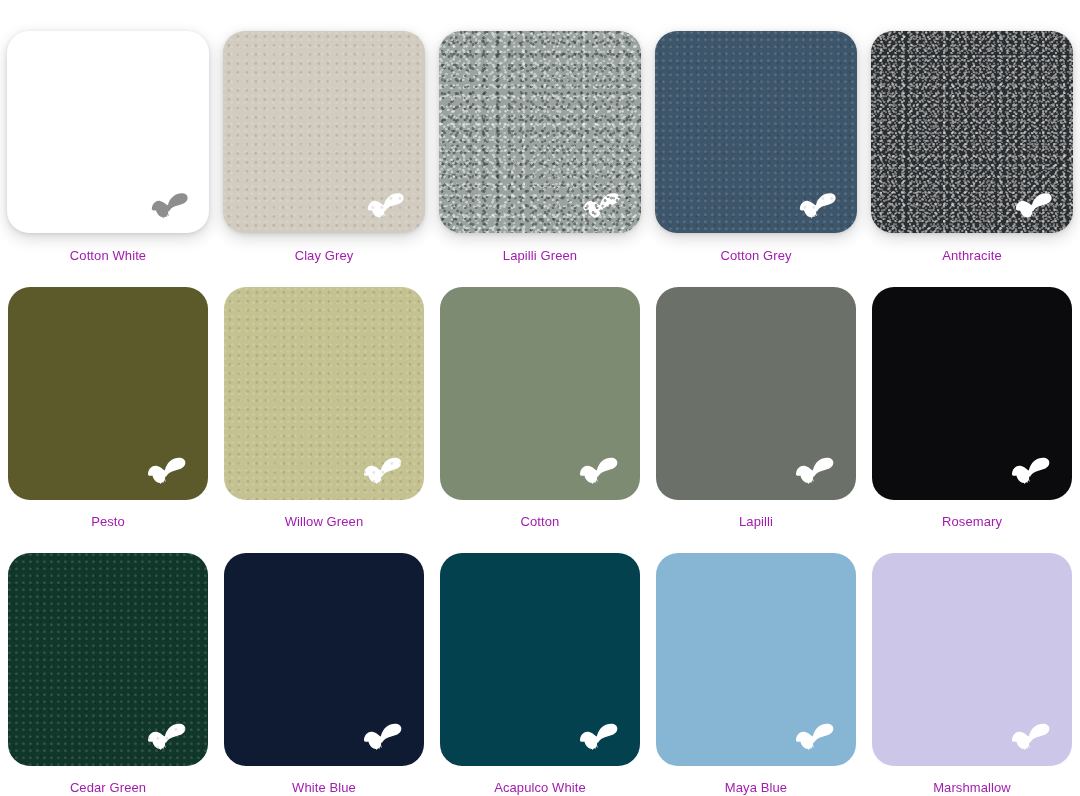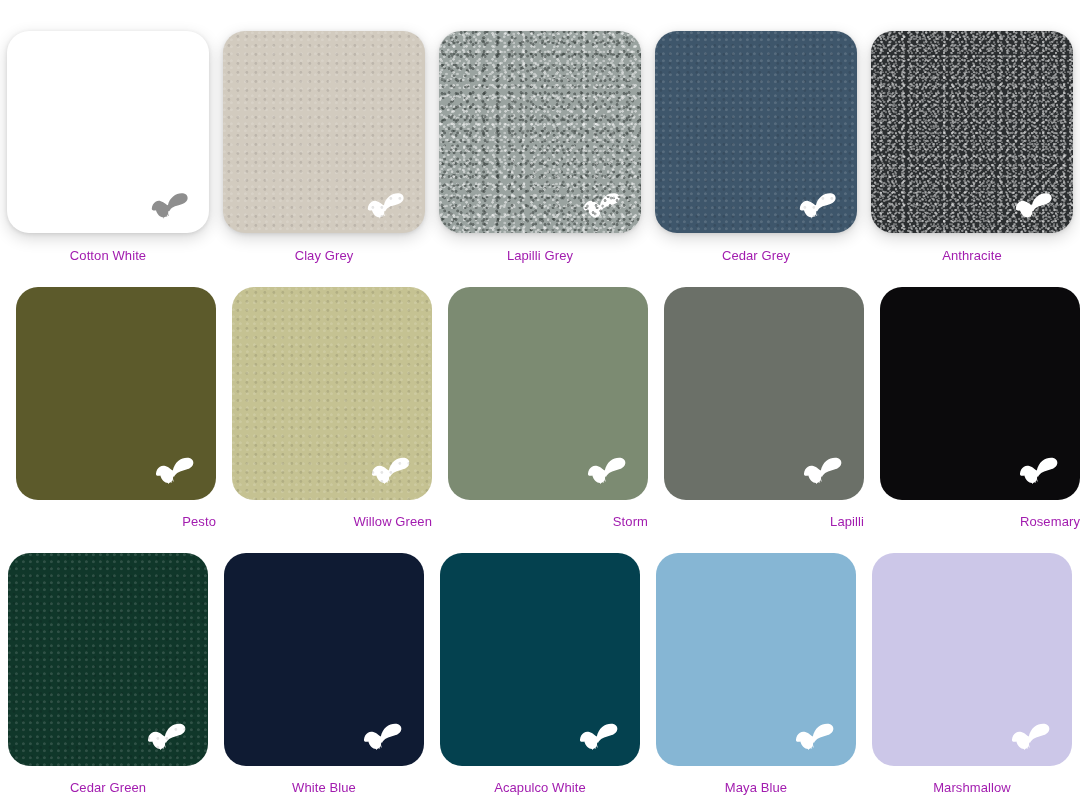--- a/index.html
+++ b/index.html
@@ -32,21 +32,21 @@
     border-radius:22px;
     box-sizing:border-box;
     overflow:hidden;
     background-repeat:no-repeat;
   }
   
   .r1 .swatch{width:202px;height:202px;border-radius:22px;}
   .r1 .cell{padding-top:31px;}
   
   .r2 .swatch,.r3 .swatch{width:200px;height:213px;border-radius:22px;}
-  .r2 .cell{padding-top:24px;align-items:flex-end;}
+  .r2 .cell{padding-top:24px;}
   .r3 .cell{padding-top:24px;}
 
   .shadow{box-shadow:0 5px 16px rgba(0,0,0,0.16),0 1px 4px rgba(0,0,0,0.10);}
 
   .label{
     font-size:13px;
     color:#a21caf;
     text-align:center;
     margin-top:14px;
     letter-spacing:0.1px;
@@ -138,32 +138,32 @@
       </div>
       <div class="cell">
         <div class="swatch shadow tex-lapilli" style="background: rgb(154, 163, 160);">
           <div class="logo">
             <svg viewBox="0 0 90 56" xmlns="http://www.w3.org/2000/svg" aria-hidden="true">
               <path d="M7.5 38.5c0.4-5.6 3.2-10.4 7.4-12.9 3.1-1.9 6.6-2.2 10.1-1.2 3.3 0.9 6.2 2.8 9.1 4.9 1.6 1.2 3.2 2.4 4.9 3.3 0.6-3.6 1.9-7.1 3.9-10.3 3.4-5.4 8.4-9.6 14.3-11.9 3.6-1.4 7.5-2 11.3-1.5 2.2 0.3 4.3 1.1 6 2.6 1.9 1.6 3 4 3 6.5 0 2.6-1.1 5.1-2.8 7-2 2.3-4.7 3.8-7.5 4.9-4.7 1.8-9.7 2.7-14.4 4.6-3.9 1.6-7.6 4-10 7.5-0.5 0.7-0.9 1.5-1.3 2.3-0.7-0.1-1.3-0.2-2-0.4 0.3 1.8 0.2 3.7-0.4 5.4-0.5 1.5-1.4 2.9-2.5 4.1l1.3 1.4c-0.3 0.3-0.6 0.6-1 0.8l-1.2-1.5c-1.3 1-2.9 1.7-4.5 1.9l0.4 1.9c-0.4 0.1-0.8 0.2-1.2 0.2l-0.4-2c-3.2-0.1-6.3-1.5-8.6-3.7-2.9-2.7-4.6-6.5-5.8-10.2-1.6 0.5-3.3 0.6-4.9 0.3-1.4-0.3-2.7-1-3.2-2.5z" fill="#FFFFFF"></path>
               <path d="M37.5 44.8c0.6 2.6 1.3 5.2 2.3 7.7" stroke="#FFFFFF" stroke-width="1.5" fill="none" stroke-linecap="round"></path>
             </svg>
           </div>
         </div>
-        <div class="label">Lapilli Grey</div>
+        <div class="label">Lapilli Green</div>
       </div>
       <div class="cell">
         <div class="swatch shadow tex-fine" style="background: rgb(62, 86, 107);">
           <div class="logo">
             <svg viewBox="0 0 90 56" xmlns="http://www.w3.org/2000/svg" aria-hidden="true">
               <path d="M7.5 38.5c0.4-5.6 3.2-10.4 7.4-12.9 3.1-1.9 6.6-2.2 10.1-1.2 3.3 0.9 6.2 2.8 9.1 4.9 1.6 1.2 3.2 2.4 4.9 3.3 0.6-3.6 1.9-7.1 3.9-10.3 3.4-5.4 8.4-9.6 14.3-11.9 3.6-1.4 7.5-2 11.3-1.5 2.2 0.3 4.3 1.1 6 2.6 1.9 1.6 3 4 3 6.5 0 2.6-1.1 5.1-2.8 7-2 2.3-4.7 3.8-7.5 4.9-4.7 1.8-9.7 2.7-14.4 4.6-3.9 1.6-7.6 4-10 7.5-0.5 0.7-0.9 1.5-1.3 2.3-0.7-0.1-1.3-0.2-2-0.4 0.3 1.8 0.2 3.7-0.4 5.4-0.5 1.5-1.4 2.9-2.5 4.1l1.3 1.4c-0.3 0.3-0.6 0.6-1 0.8l-1.2-1.5c-1.3 1-2.9 1.7-4.5 1.9l0.4 1.9c-0.4 0.1-0.8 0.2-1.2 0.2l-0.4-2c-3.2-0.1-6.3-1.5-8.6-3.7-2.9-2.7-4.6-6.5-5.8-10.2-1.6 0.5-3.3 0.6-4.9 0.3-1.4-0.3-2.7-1-3.2-2.5z" fill="#FFFFFF"></path>
               <path d="M37.5 44.8c0.6 2.6 1.3 5.2 2.3 7.7" stroke="#FFFFFF" stroke-width="1.5" fill="none" stroke-linecap="round"></path>
             </svg>
           </div>
         </div>
-        <div class="label">Cedar Grey</div>
+        <div class="label">Cotton Grey</div>
       </div>
       <div class="cell">
         <div class="swatch shadow tex-anthracite" style="background: rgb(43, 46, 48);">
           <div class="logo">
             <svg viewBox="0 0 90 56" xmlns="http://www.w3.org/2000/svg" aria-hidden="true">
               <path d="M7.5 38.5c0.4-5.6 3.2-10.4 7.4-12.9 3.1-1.9 6.6-2.2 10.1-1.2 3.3 0.9 6.2 2.8 9.1 4.9 1.6 1.2 3.2 2.4 4.9 3.3 0.6-3.6 1.9-7.1 3.9-10.3 3.4-5.4 8.4-9.6 14.3-11.9 3.6-1.4 7.5-2 11.3-1.5 2.2 0.3 4.3 1.1 6 2.6 1.9 1.6 3 4 3 6.5 0 2.6-1.1 5.1-2.8 7-2 2.3-4.7 3.8-7.5 4.9-4.7 1.8-9.7 2.7-14.4 4.6-3.9 1.6-7.6 4-10 7.5-0.5 0.7-0.9 1.5-1.3 2.3-0.7-0.1-1.3-0.2-2-0.4 0.3 1.8 0.2 3.7-0.4 5.4-0.5 1.5-1.4 2.9-2.5 4.1l1.3 1.4c-0.3 0.3-0.6 0.6-1 0.8l-1.2-1.5c-1.3 1-2.9 1.7-4.5 1.9l0.4 1.9c-0.4 0.1-0.8 0.2-1.2 0.2l-0.4-2c-3.2-0.1-6.3-1.5-8.6-3.7-2.9-2.7-4.6-6.5-5.8-10.2-1.6 0.5-3.3 0.6-4.9 0.3-1.4-0.3-2.7-1-3.2-2.5z" fill="#FFFFFF"></path>
               <path d="M37.5 44.8c0.6 2.6 1.3 5.2 2.3 7.7" stroke="#FFFFFF" stroke-width="1.5" fill="none" stroke-linecap="round"></path>
             </svg>
           </div>
         </div>
@@ -195,21 +195,21 @@
       </div>
       <div class="cell">
         <div class="swatch" style="background: rgb(124, 139, 114);">
           <div class="logo">
             <svg viewBox="0 0 90 56" xmlns="http://www.w3.org/2000/svg" aria-hidden="true">
               <path d="M7.5 38.5c0.4-5.6 3.2-10.4 7.4-12.9 3.1-1.9 6.6-2.2 10.1-1.2 3.3 0.9 6.2 2.8 9.1 4.9 1.6 1.2 3.2 2.4 4.9 3.3 0.6-3.6 1.9-7.1 3.9-10.3 3.4-5.4 8.4-9.6 14.3-11.9 3.6-1.4 7.5-2 11.3-1.5 2.2 0.3 4.3 1.1 6 2.6 1.9 1.6 3 4 3 6.5 0 2.6-1.1 5.1-2.8 7-2 2.3-4.7 3.8-7.5 4.9-4.7 1.8-9.7 2.7-14.4 4.6-3.9 1.6-7.6 4-10 7.5-0.5 0.7-0.9 1.5-1.3 2.3-0.7-0.1-1.3-0.2-2-0.4 0.3 1.8 0.2 3.7-0.4 5.4-0.5 1.5-1.4 2.9-2.5 4.1l1.3 1.4c-0.3 0.3-0.6 0.6-1 0.8l-1.2-1.5c-1.3 1-2.9 1.7-4.5 1.9l0.4 1.9c-0.4 0.1-0.8 0.2-1.2 0.2l-0.4-2c-3.2-0.1-6.3-1.5-8.6-3.7-2.9-2.7-4.6-6.5-5.8-10.2-1.6 0.5-3.3 0.6-4.9 0.3-1.4-0.3-2.7-1-3.2-2.5z" fill="#FFFFFF"></path>
               <path d="M37.5 44.8c0.6 2.6 1.3 5.2 2.3 7.7" stroke="#FFFFFF" stroke-width="1.5" fill="none" stroke-linecap="round"></path>
             </svg>
           </div>
         </div>
-        <div class="label">Storm</div>
+        <div class="label">Cotton</div>
       </div>
       <div class="cell">
         <div class="swatch" style="background: rgb(107, 112, 104);">
           <div class="logo">
             <svg viewBox="0 0 90 56" xmlns="http://www.w3.org/2000/svg" aria-hidden="true">
               <path d="M7.5 38.5c0.4-5.6 3.2-10.4 7.4-12.9 3.1-1.9 6.6-2.2 10.1-1.2 3.3 0.9 6.2 2.8 9.1 4.9 1.6 1.2 3.2 2.4 4.9 3.3 0.6-3.6 1.9-7.1 3.9-10.3 3.4-5.4 8.4-9.6 14.3-11.9 3.6-1.4 7.5-2 11.3-1.5 2.2 0.3 4.3 1.1 6 2.6 1.9 1.6 3 4 3 6.5 0 2.6-1.1 5.1-2.8 7-2 2.3-4.7 3.8-7.5 4.9-4.7 1.8-9.7 2.7-14.4 4.6-3.9 1.6-7.6 4-10 7.5-0.5 0.7-0.9 1.5-1.3 2.3-0.7-0.1-1.3-0.2-2-0.4 0.3 1.8 0.2 3.7-0.4 5.4-0.5 1.5-1.4 2.9-2.5 4.1l1.3 1.4c-0.3 0.3-0.6 0.6-1 0.8l-1.2-1.5c-1.3 1-2.9 1.7-4.5 1.9l0.4 1.9c-0.4 0.1-0.8 0.2-1.2 0.2l-0.4-2c-3.2-0.1-6.3-1.5-8.6-3.7-2.9-2.7-4.6-6.5-5.8-10.2-1.6 0.5-3.3 0.6-4.9 0.3-1.4-0.3-2.7-1-3.2-2.5z" fill="#FFFFFF"></path>
               <path d="M37.5 44.8c0.6 2.6 1.3 5.2 2.3 7.7" stroke="#FFFFFF" stroke-width="1.5" fill="none" stroke-linecap="round"></path>
             </svg>
           </div>
         </div>

